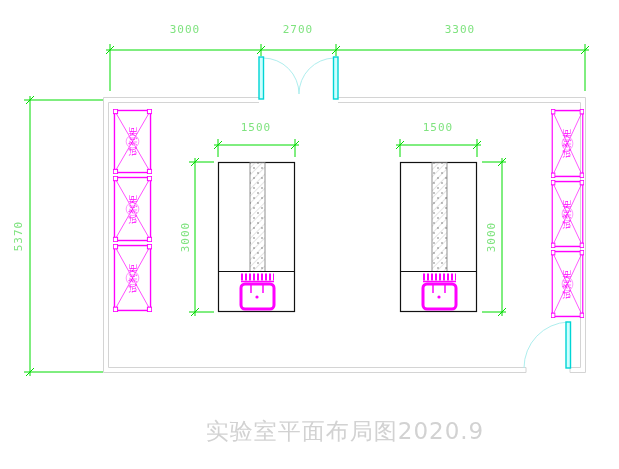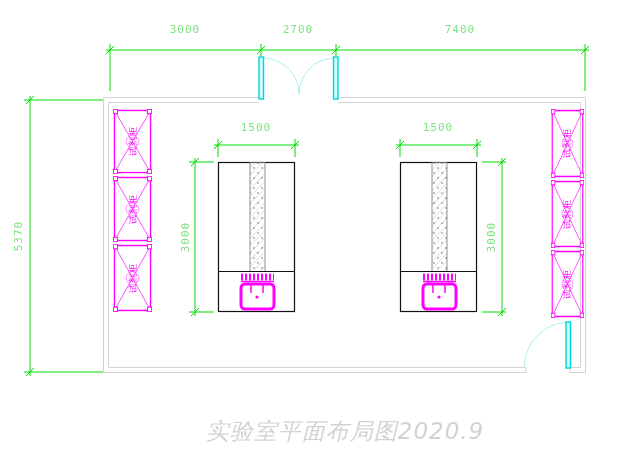--- a/index.html
+++ b/index.html
@@ -15,21 +15,21 @@
   }
   .rot{transform:rotate(-90deg);transform-origin:center center;}
   .cablabel{
     position:absolute;width:40px;height:12px;text-align:center;
     font-size:9px;line-height:12px;color:#ff00ff;letter-spacing:1px;
     transform:rotate(-90deg);transform-origin:center center;pointer-events:none;
   }
   .title{
     position:absolute;left:185px;top:415px;width:320px;height:32px;
     text-align:center;font-size:23px;line-height:32px;color:#d2d2d2;
-    letter-spacing:1px;font-weight:400;font-style:italic;
+    letter-spacing:1px;font-weight:400;
   }
 </style>
 </head>
 <body>
 
 <svg id="canvas" width="619" height="469" viewBox="0 0 619 469">
   <defs>
     <pattern id="hatch" width="5" height="5" patternUnits="userSpaceOnUse" patternTransform="rotate(45)">
       <line x1="0" y1="0" x2="0" y2="5" stroke="#c9c9c9" stroke-width="1"></line>
     </pattern>
@@ -138,21 +138,21 @@
     <path d="M400,139 V157 M477,139 V157"></path>
 
     <path d="M502,158 V316"></path>
     <path d="M498,166 L506,158 M498,316 L506,308"></path>
     <path d="M482,162 H506 M482,312 H506"></path>
   </g>
 </svg>
 
 <div class="dim" style="left:155px;top:23px">3000</div>
 <div class="dim" style="left:268px;top:23px">2700</div>
-<div class="dim" style="left:430px;top:23px">7400</div>
+<div class="dim" style="left:430px;top:23px">3300</div>
 <div class="dim rot" style="left:-11px;top:229px">5370</div>
 
 <div class="dim" style="left:226px;top:121px">1500</div>
 <div class="dim rot" style="left:156px;top:230px">3000</div>
 <div class="dim" style="left:408px;top:121px">1500</div>
 <div class="dim rot" style="left:462px;top:230px">3000</div>
 
 <div class="cablabel" style="left:113px;top:135px">试剂柜</div>
 <div class="cablabel" style="left:113px;top:203px">试剂柜</div>
 <div class="cablabel" style="left:113px;top:272px">试剂柜</div>

